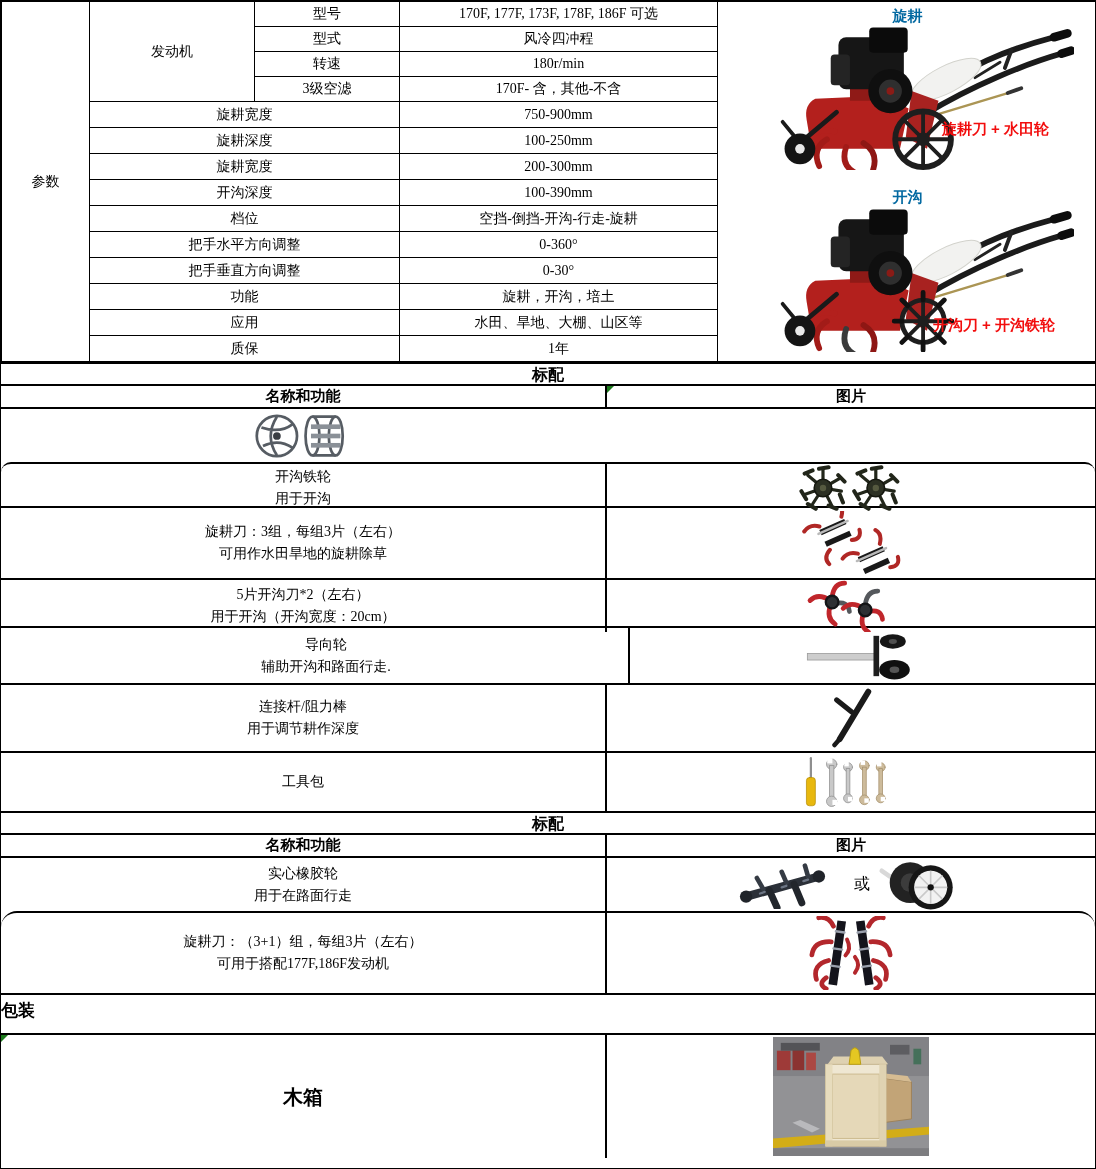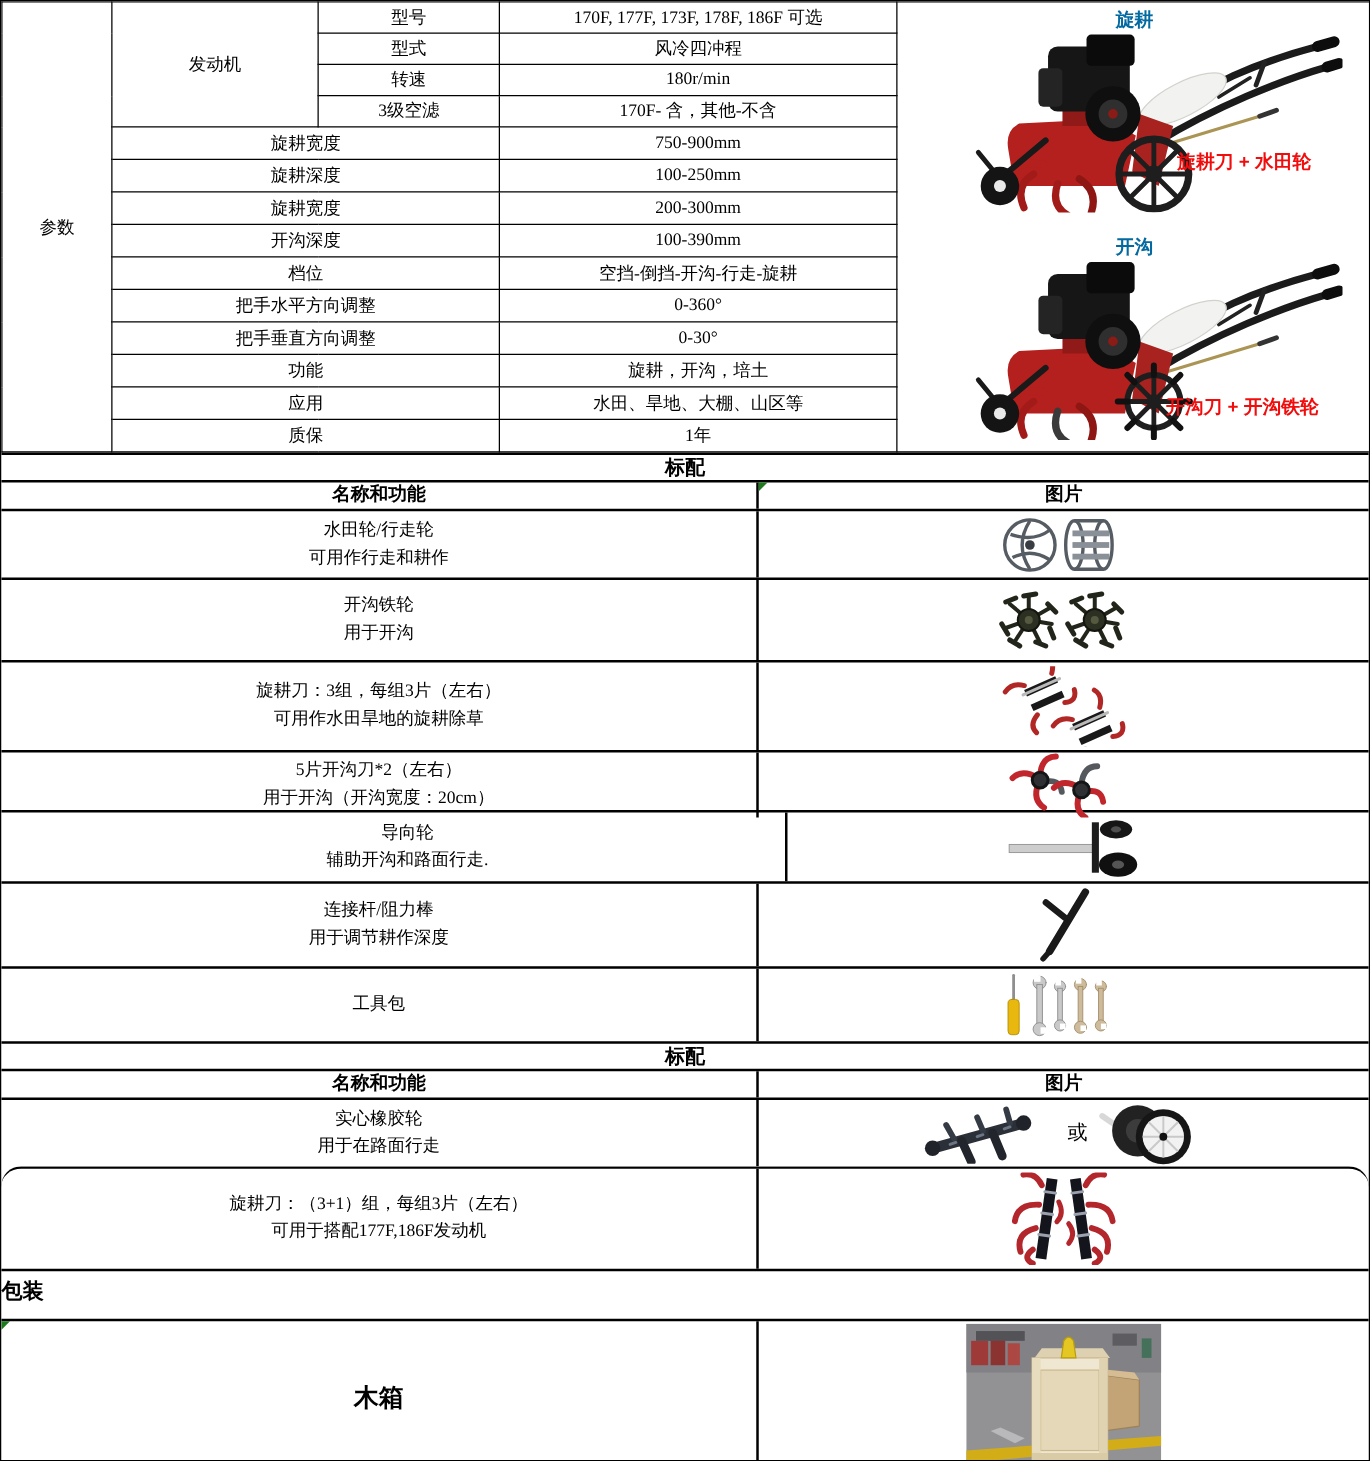--- a/index.html
+++ b/index.html
@@ -226,42 +226,38 @@
     </tbody>
   </table>
 
   <div class="sec-title hd">标配</div>
   <div class="sec-head">
     <div class="cell-name hd">名称和功能</div>
     <div class="hd" style="position:relative;"><span class="marker"></span><span>图片</span></div>
   </div>
 
   <div class="item-row" style="height:55px;">
-    <div class="cell-name">
-      <div>水田轮/行走轮</div>
-      <div>可用作行走和耕作</div>
-    </div>
     <div class="cell-img">
       <svg width="104" height="48" viewBox="0 0 130 62">
         <g fill="none" stroke="#565c63" stroke-width="3.5">
           <circle cx="30" cy="31" r="26"></circle>
           <path d="M30,6 Q14,31 30,56 M10,20 Q34,28 50,16 M12,44 Q32,34 50,46"></path>
           <circle cx="30" cy="31" r="5" fill="#3a3e43" stroke="none"></circle>
           <ellipse cx="76" cy="31" rx="9" ry="25"></ellipse>
           <ellipse cx="106" cy="31" rx="9" ry="25"></ellipse>
           <path d="M76,6 H106 M76,56 H106"></path>
           <rect x="74" y="16" width="38" height="6" fill="#8a9097" stroke="none"></rect>
           <rect x="74" y="28" width="38" height="6" fill="#8a9097" stroke="none"></rect>
           <rect x="74" y="40" width="38" height="6" fill="#8a9097" stroke="none"></rect>
         </g>
       </svg>
     </div>
   </div>
 
-  <div class="item-row" style="height:66px;">
+  <div class="item-row" style="height:44px;border-radius:10px;">
     <div class="cell-name">
       <div>开沟铁轮</div>
       <div>用于开沟</div>
     </div>
     <div class="cell-img">
       <svg width="112" height="48" viewBox="0 0 140 60">
         <g stroke="#22261a" stroke-width="4" stroke-linecap="round">
           <g>
             <path d="M35,30 L35,6 M35,30 L56,18 M35,30 L58,34 M35,30 L46,52 M35,30 L22,50 M35,30 L12,38 M35,30 L16,14"></path>
             <path d="M30,6 l12,-2 M54,14 l8,8 M56,38 l4,10 M42,52 l10,4 M16,50 l10,6 M8,34 l6,10 M12,12 l10,-4" stroke-width="5"></path>

